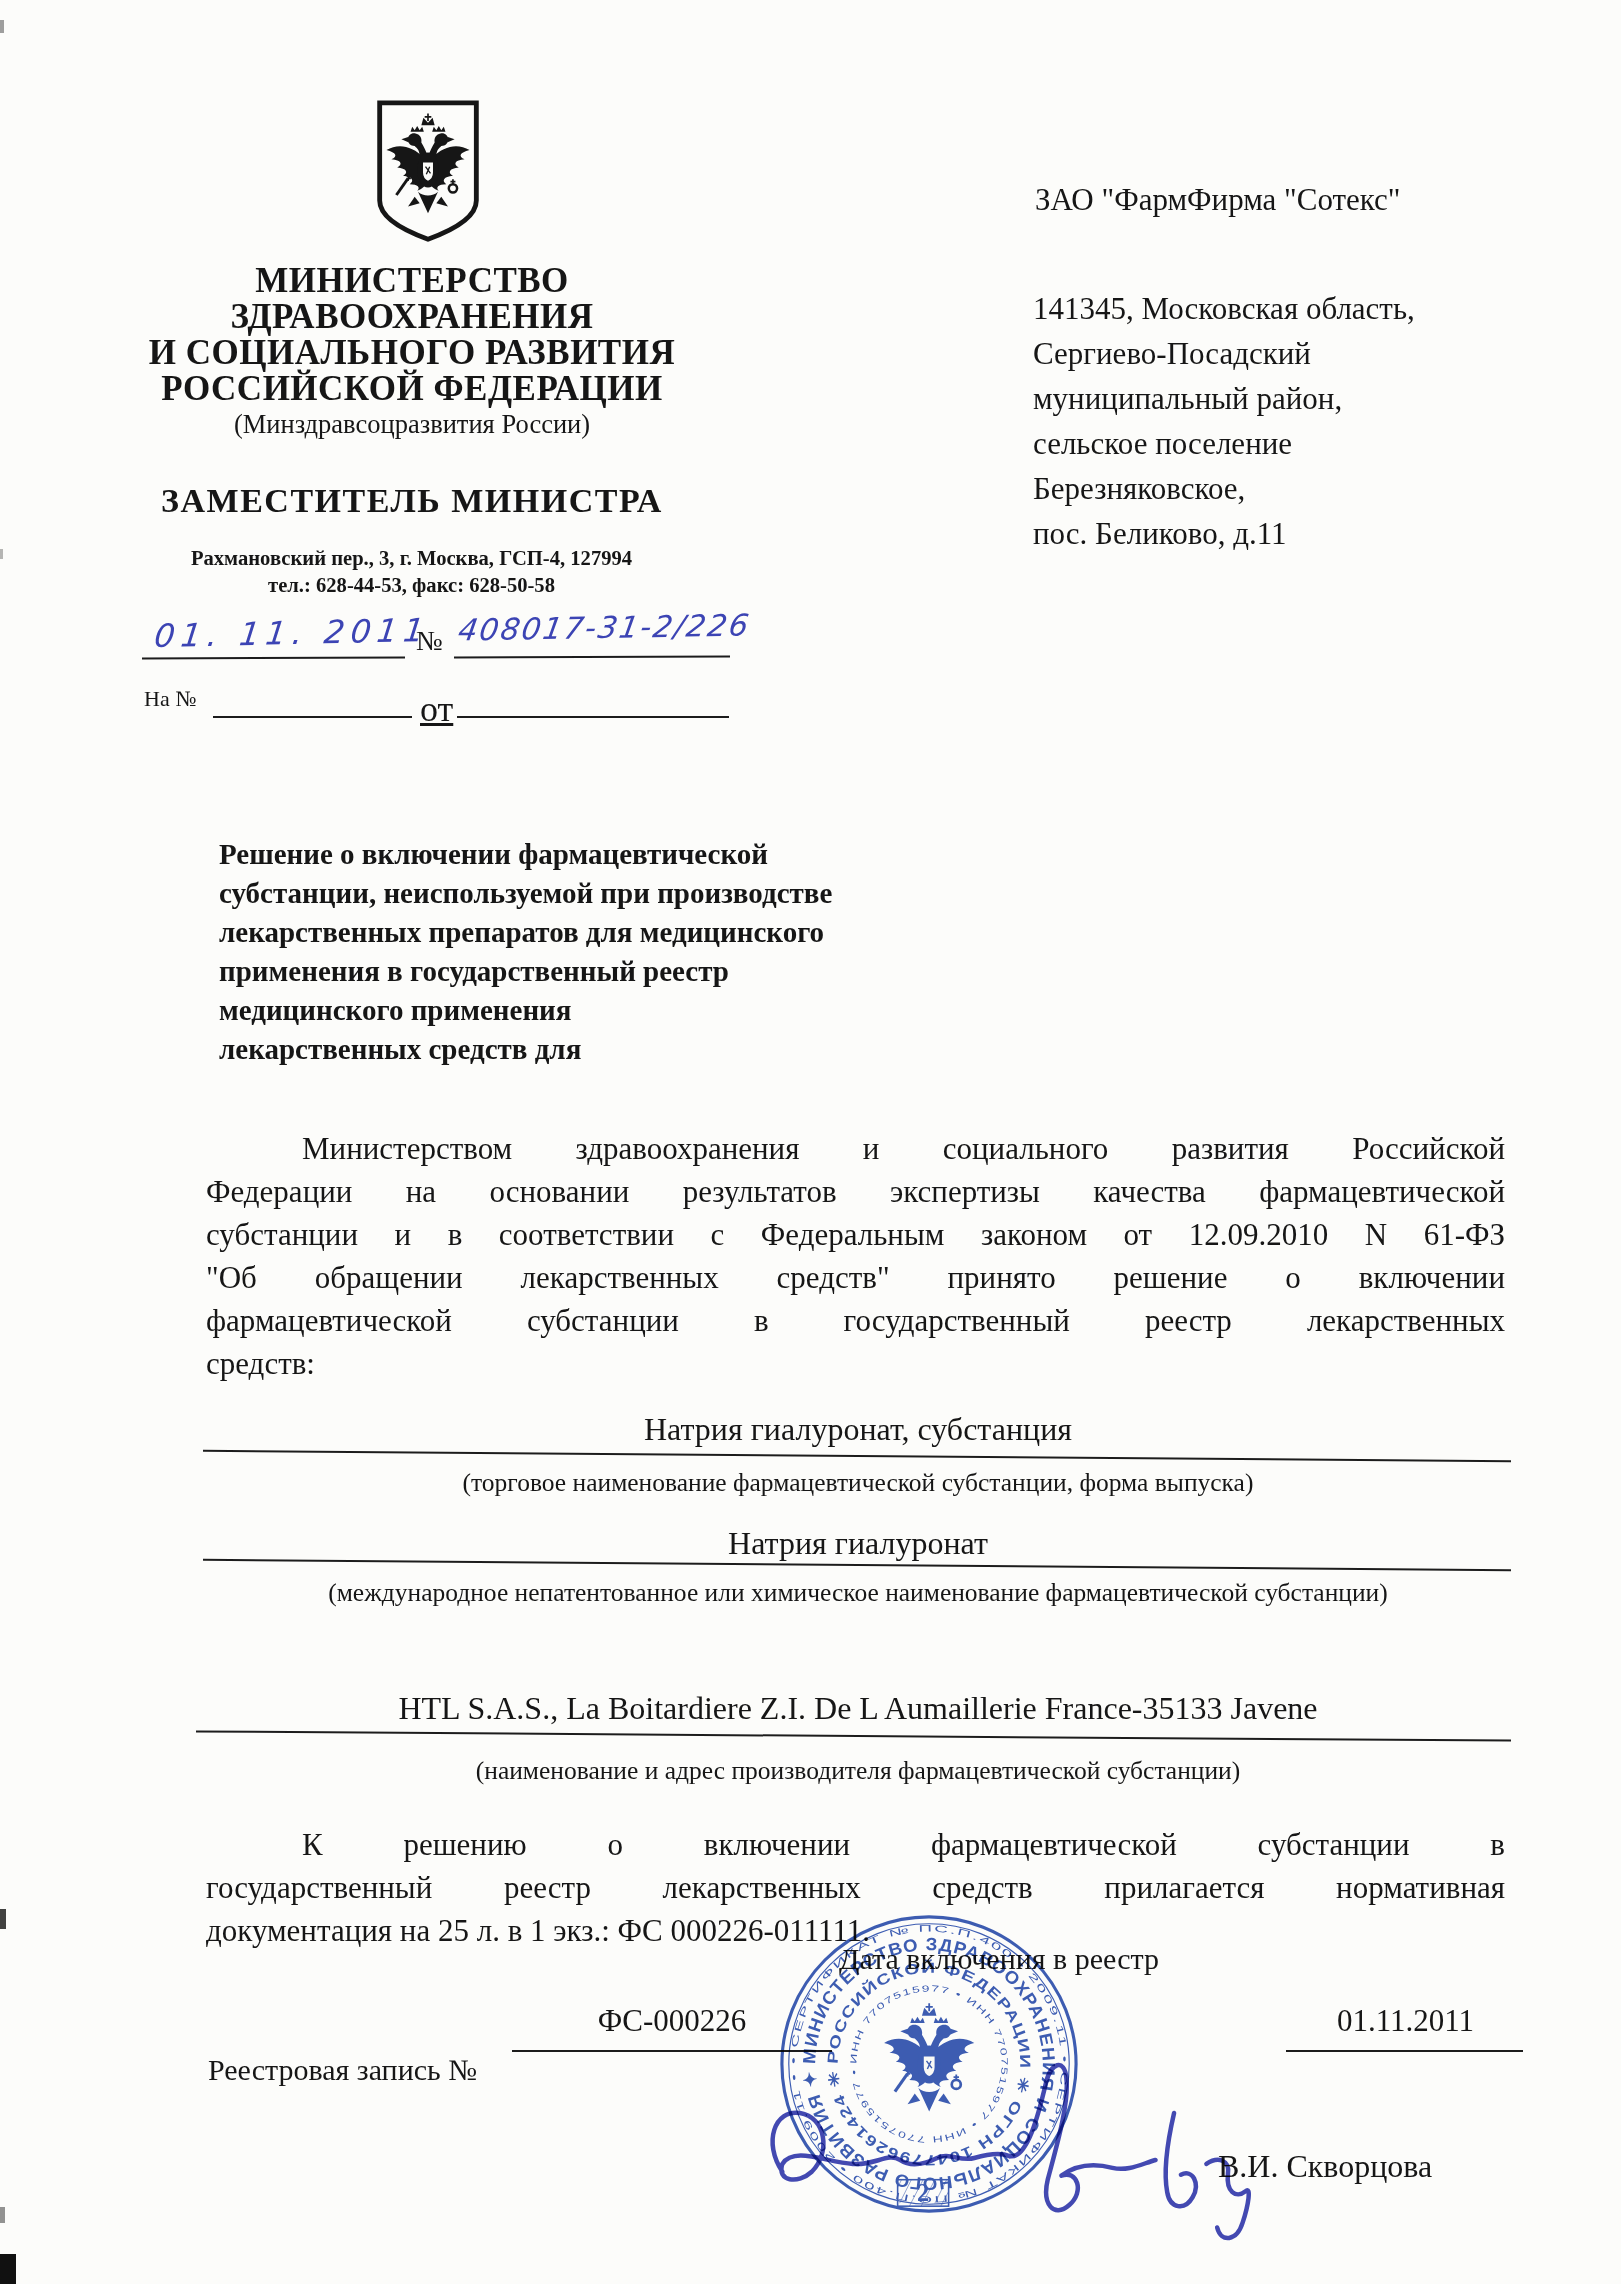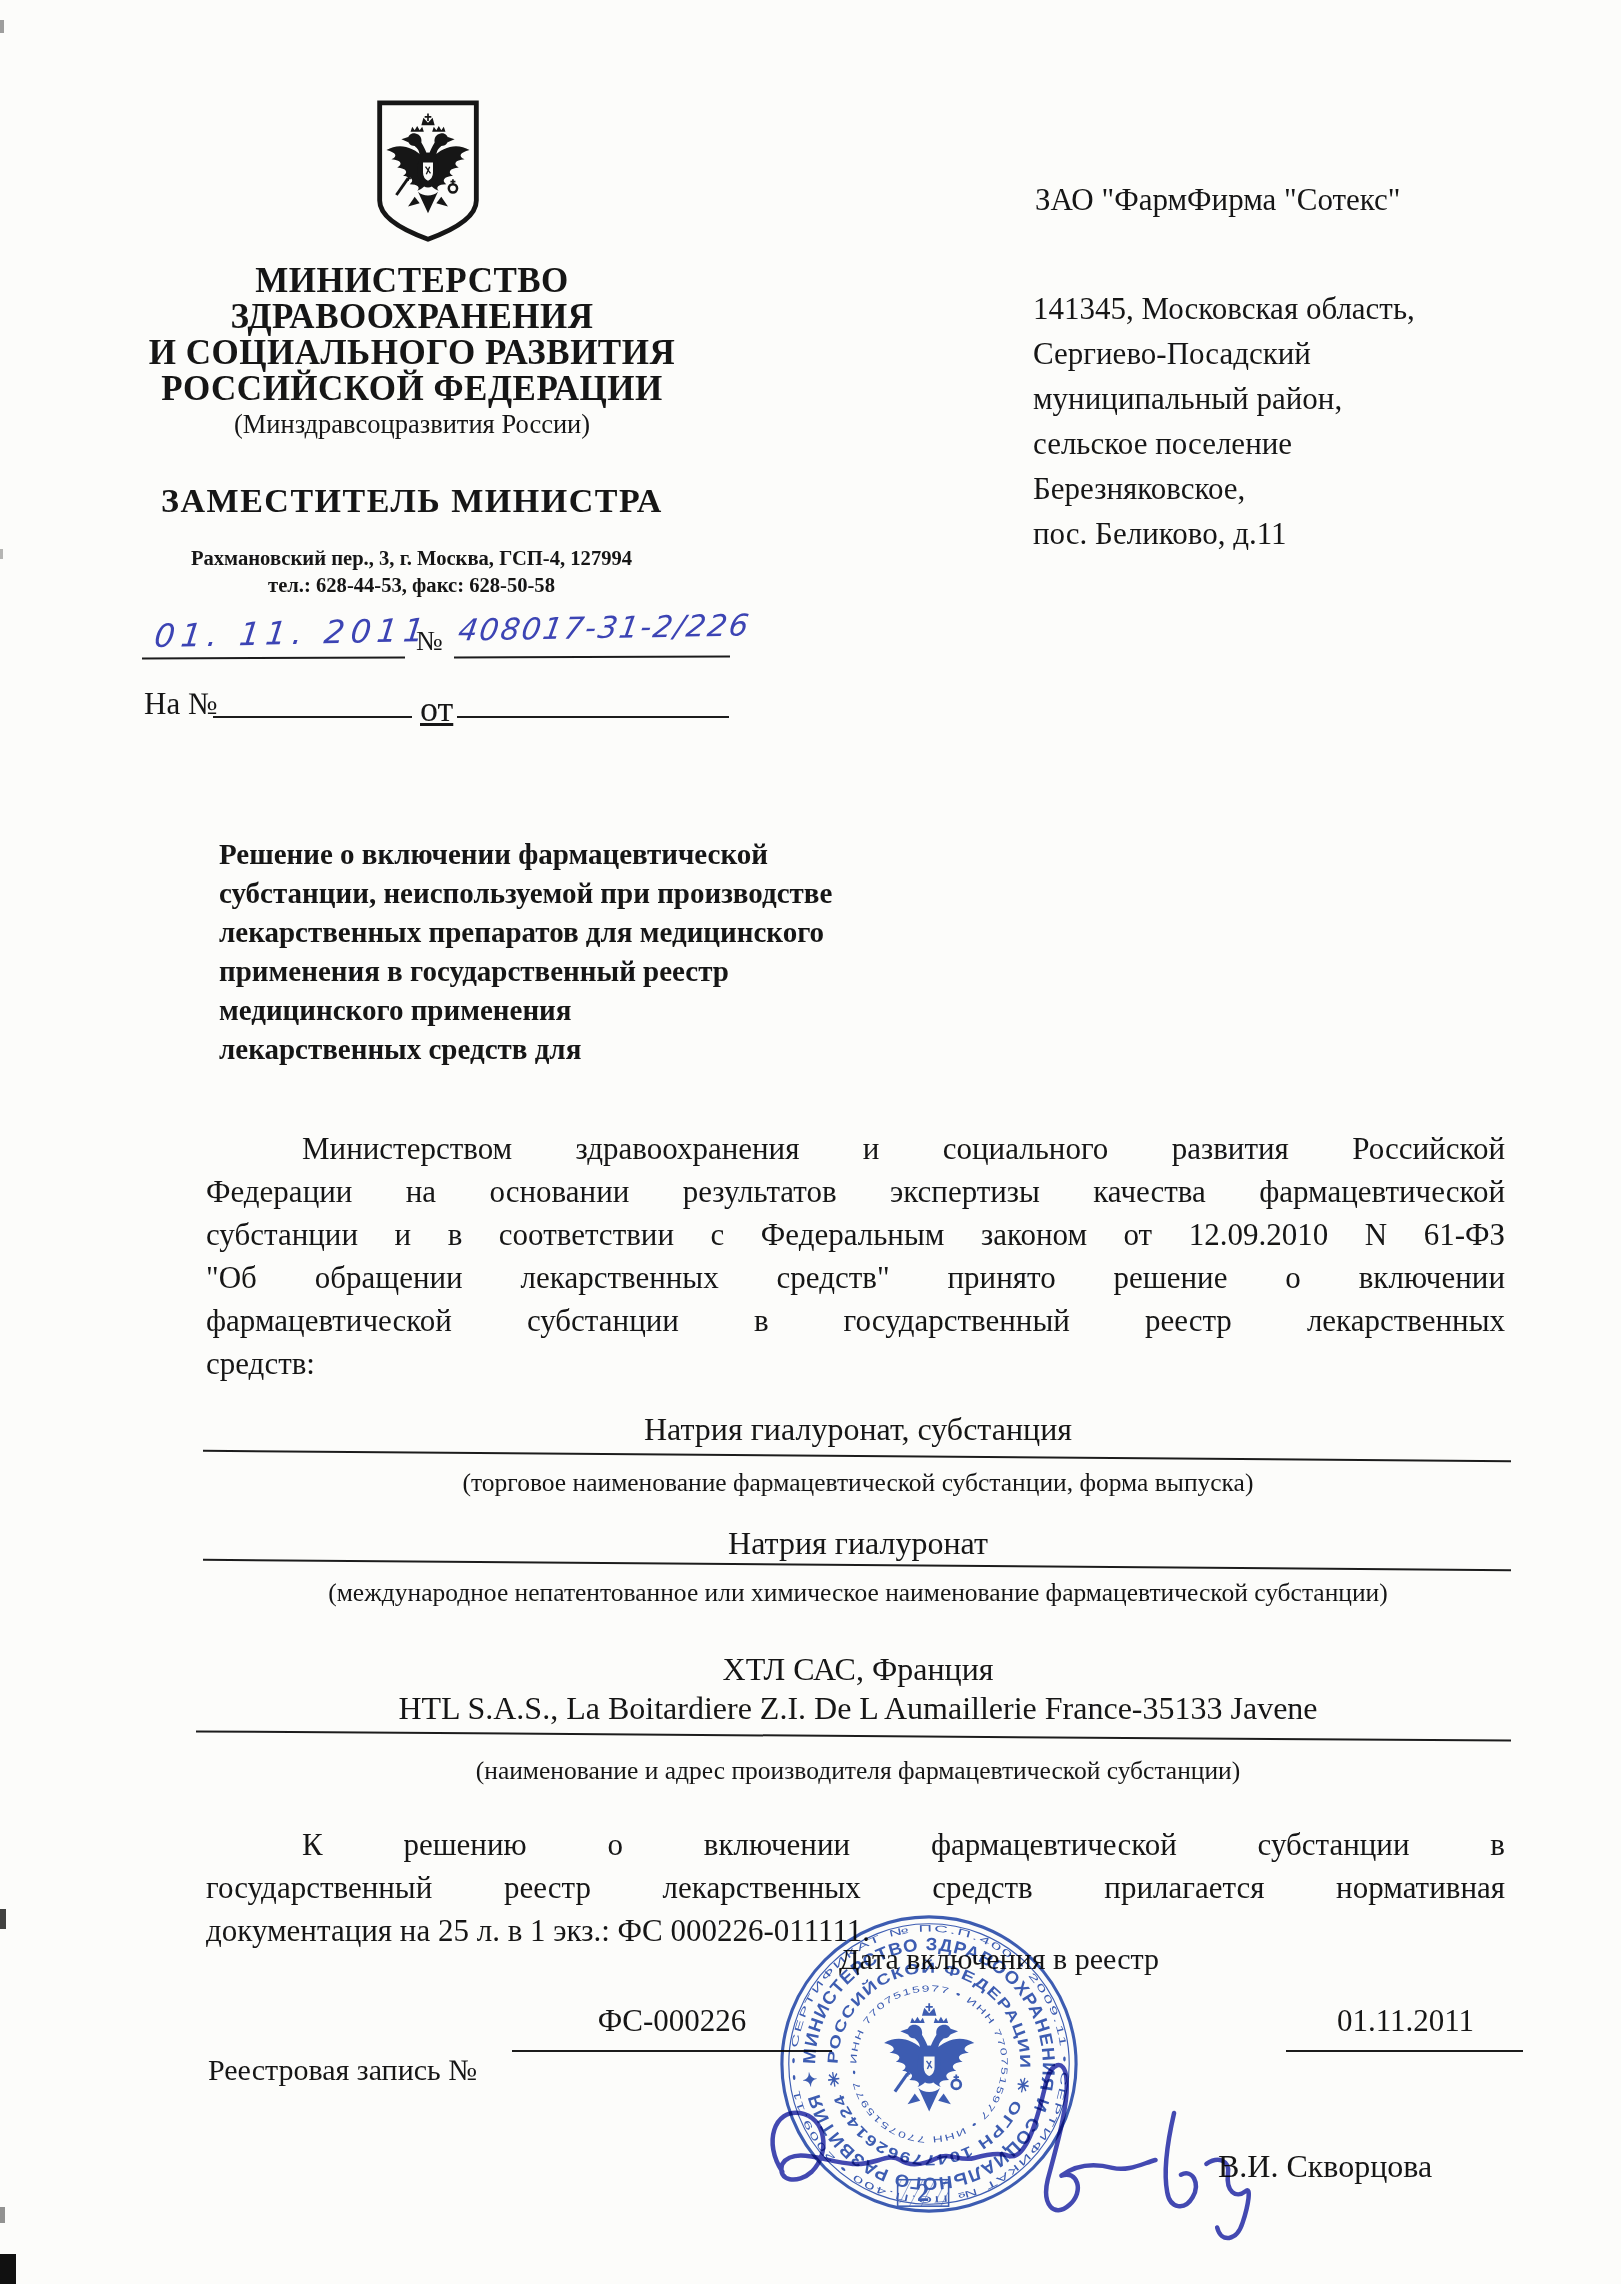--- a/index.html
+++ b/index.html
@@ -17,21 +17,21 @@
            font-size:20.6px;line-height:26.5px;}
   .hw{font-family:"DejaVu Sans",sans-serif;font-style:italic;color:#3c44b4;}
   .hw-date{left:155px;top:614px;font-size:32px;letter-spacing:5.9px;
            transform:skewX(-8deg) rotate(-1.3deg);}
   .hw-number{left:459px;top:610px;font-size:30px;letter-spacing:2px;
              transform:skewX(-10deg) rotate(-1deg);}
   .rule{position:absolute;border-top:2.3px solid #1c1c1c;}
   .rule-date{left:142px;top:657px;width:263px;transform:rotate(-.2deg);}
   .no-sign{left:416px;top:625px;font-size:28px;}
   .rule-number{left:454px;top:656px;width:276px;transform:rotate(-.25deg);}
-  .na-label{left:144px;top:686px;font-size:31px;}
+  .na-label{left:144px;top:686px;font-size:22px;}
   .rule-na{left:213px;top:716px;width:199px;}
   .ot-label{left:420px;top:688px;font-size:36px;text-decoration:underline;}
   .rule-ot{left:457px;top:716px;width:272px;}
   
   .recipient-name{left:1035px;top:182px;width:510px;font-size:31px;}
   .recipient-addr{left:1033px;top:286px;width:510px;font-size:31px;line-height:45px;}
   
   .subject{left:219px;top:835px;width:784px;font-weight:bold;font-size:29px;line-height:39px;}
   
   .para{width:1299px;font-size:31px;line-height:43px;}
@@ -164,21 +164,20 @@
   </div>
 
   <div class="abs fld fv1">Натрия гиалуронат, субстанция</div>
   <div class="rule fr1"></div>
   <div class="abs cap fc1">(торговое наименование фармацевтической субстанции, форма выпуска)</div>
 
   <div class="abs fld fv2">Натрия гиалуронат</div>
   <div class="rule fr2"></div>
   <div class="abs cap fc2">(международное непатентованное или химическое наименование фармацевтической субстанции)</div>
 
-  <div class="abs fld fv3a">ХТЛ САС, Франция</div>
   <div class="abs fld fv3b">HTL S.A.S., La Boitardiere Z.I. De L Aumaillerie France-35133 Javene</div>
   <div class="rule fr3"></div>
   <div class="abs cap fc3">(наименование и адрес производителя фармацевтической субстанции)</div>
 
   <div class="abs para p2">
     <div class="jline indent">К решению о включении фармацевтической субстанции в</div>
     <div class="jline">государственный реестр лекарственных средств прилагается нормативная</div>
     <div class="lline">документация на 25 л. в 1 экз.: ФС 000226-011111.</div>
   </div>
 

